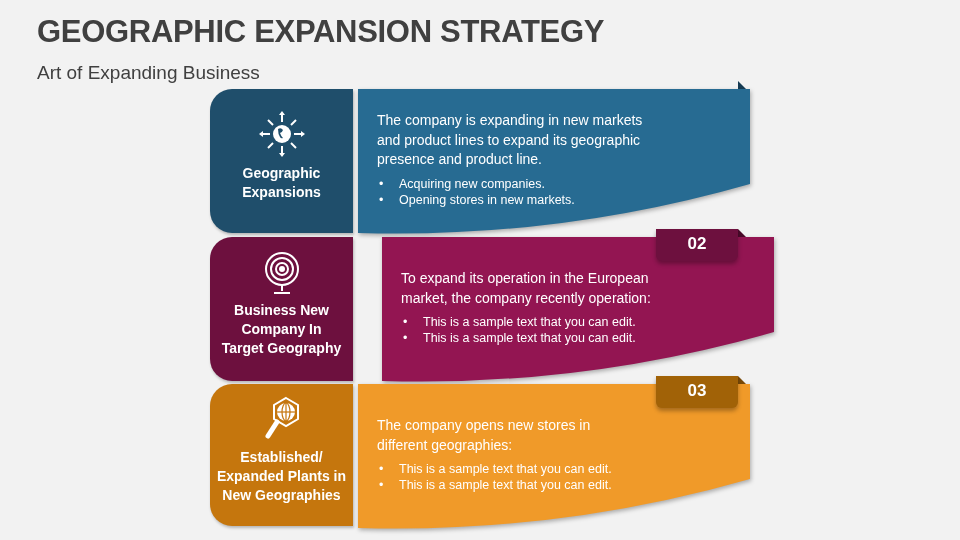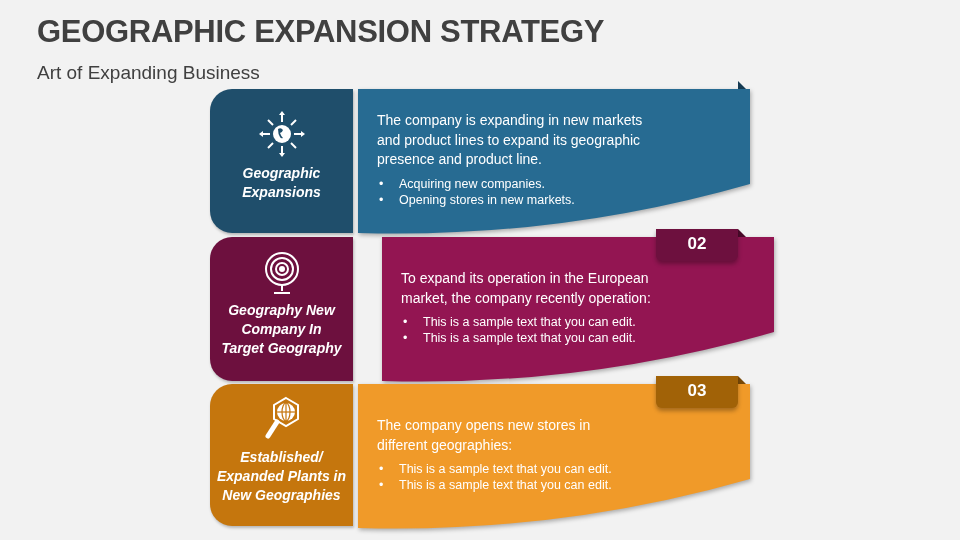--- a/index.html
+++ b/index.html
@@ -1,20 +1,20 @@
 <!DOCTYPE html>
 <html><head>
 <meta charset="utf-8">
 <style>
   html,body{margin:0;padding:0;}
   body{width:960px;height:540px;background:#f2f2f2;position:relative;overflow:hidden;font-family:"Liberation Sans",sans-serif;}
   .title{position:absolute;left:37px;top:14px;font-size:31px;font-weight:bold;color:#404040;letter-spacing:-0.3px;font-family:"Liberation Sans",sans-serif;}
   .subtitle{position:absolute;left:37px;top:62px;font-size:19px;color:#404040;font-family:"Liberation Sans",sans-serif;}
   .row{position:absolute;left:210px;width:545px;}
-  .left{position:absolute;left:0;top:0;width:143px;border-radius:22px 0 0 22px;color:#fff;text-align:center;box-shadow:1px 2px 3px rgba(0,0,0,0.25);font-style:italic;}
+  .left{position:absolute;left:0;top:0;width:143px;border-radius:22px 0 0 22px;color:#fff;text-align:center;box-shadow:1px 2px 3px rgba(0,0,0,0.25);}
   .left .lbl{position:absolute;left:0;right:0;font-weight:bold;font-size:14px;line-height:19px;}
   .left svg{position:absolute;left:50%;transform:translateX(-50%);}
   .panel{position:absolute;left:148px;top:0;}
   .panel .txt{position:absolute;left:19px;color:#fff;font-size:14px;line-height:19.5px;width:300px;}
   .panel ul{margin:6px 0 0 0;padding:0;list-style:none;font-size:12.5px;line-height:16px;}
   .panel li{position:relative;padding-left:22px;}
   .panel li:before{content:"\2022";position:absolute;left:2px;}
   .badge{position:absolute;left:446px;top:-8px;width:82px;height:32px;border-radius:0 0 6px 6px;color:#fff;font-weight:bold;font-size:17px;text-align:center;line-height:30px;box-shadow:0 3px 4px rgba(0,0,0,0.3);}
   .fold{position:absolute;left:528px;top:-8px;width:0;height:0;border-top:8px solid transparent;}
 </style>
@@ -72,21 +72,21 @@
       <g fill="none" stroke="#fff" stroke-width="2">
         <circle cx="22" cy="20" r="16"></circle>
         <circle cx="22" cy="20" r="11"></circle>
         <circle cx="22" cy="20" r="6"></circle>
         <line x1="22" y1="36" x2="22" y2="42"></line>
         <line x1="14" y1="44" x2="30" y2="44"></line>
       </g>
       <circle cx="22" cy="20" r="3" fill="#fff"></circle>
     </svg>
     <div class="lbl" style="top:64px;">
-      <div>Geography New</div>
+      <div>Business New</div>
       <div>Company In</div>
       <div>Target Geography</div>
     </div>
   </div>
   <div class="panel" style="height:150px;width:395px;margin-left:24px;">
     <svg width="395" height="150" style="position:absolute;left:0;top:0;filter:drop-shadow(1px 2px 2px rgba(0,0,0,0.3));">
       <path d="M0 0 L392 0 L392 95 Q200 150 0 144 Z" fill="#931552"></path>
     </svg>
     <div class="txt" style="top:32px;">
       <div>To expand its operation in the European</div>

